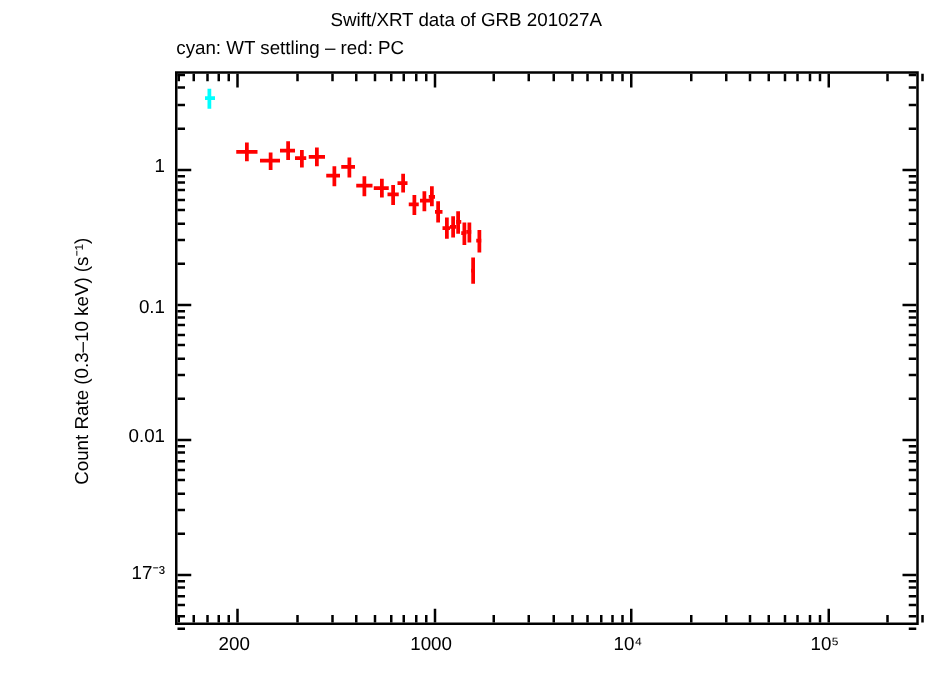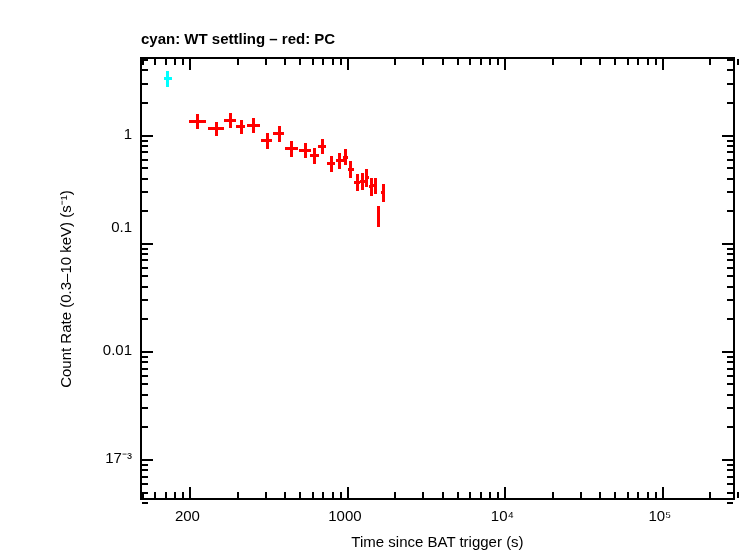--- a/index.html
+++ b/index.html
@@ -24,21 +24,20 @@
     font-size: 15px;
     color: #000000;
     white-space: nowrap;
   }
   .title-sub {
     position: absolute;
     left: 141px; top: 30px;
     font-size: 15px;
     color: #000000;
     white-space: nowrap;
-    font-weight: bold;
   }
   
   #plot {
     position: absolute;
     left: 140px; top: 57px;
     width: 595px; height: 443px;
     box-sizing: border-box;
     border: 2px solid #000000;
     background: #ffffff;
   }
@@ -98,20 +97,21 @@
   
   .pt-h, .pt-v {
     position: absolute;
   }
 </style>
 </head>
 <body>
 
 <div id="page">
 
+  <div class="title-main">Swift/XRT data of GRB 201027A</div>
   <div class="title-sub">cyan: WT settling – red: PC</div>
 
   <div id="plot">
     <div id="ticks-layer">
         <div class="tick tick-x" style="left: 0px; height: 6px;"></div>
         <div class="tick tick-xt" style="left: 0px; height: 6px;"></div>
         <div class="tick tick-x" style="left: 12.4698px; height: 6px;"></div>
         <div class="tick tick-xt" style="left: 12.4698px; height: 6px;"></div>
         <div class="tick tick-x" style="left: 23.0129px; height: 6px;"></div>
         <div class="tick tick-xt" style="left: 23.0129px; height: 6px;"></div>
@@ -305,21 +305,20 @@
         <div class="pt-v" style="left: 239.684px; top: 124.88px; width: 3px; height: 17.7179px; background: rgb(255, 0, 0);"></div>
       </div>
   </div>
 
   <div id="ticklabels">
       <div class="xlabel" style="left: 187.408px; top: 507px;">200</div>
       <div class="xlabel" style="left: 344.892px; top: 507px;">1000</div>
       <div class="xlabel" style="left: 502.376px; top: 507px;">10⁴</div>
       <div class="xlabel" style="left: 659.861px; top: 507px;">10⁵</div>
       <div class="ylabel-t" style="left: 48px; width: 84px; top: 132.58px;">1</div>
-      <div class="ylabel-t" style="left: 48px; width: 84px; top: 226px;">0.1</div>
+      <div class="ylabel-t" style="left: 48px; width: 84px; top: 246px;">0.1</div>
       <div class="ylabel-t" style="left: 48px; width: 84px; top: 348.84px;">0.01</div>
       <div class="ylabel-t" style="left: 48px; width: 84px; top: 456.971px;">17⁻³</div>
     </div>
 
-  <div class="axis-title-x">Time since BAT trigger (s)</div>
   <div class="axis-title-y">Count Rate (0.3–10 keV) (s⁻¹)</div>
 
 </div>
 
 </body></html>

